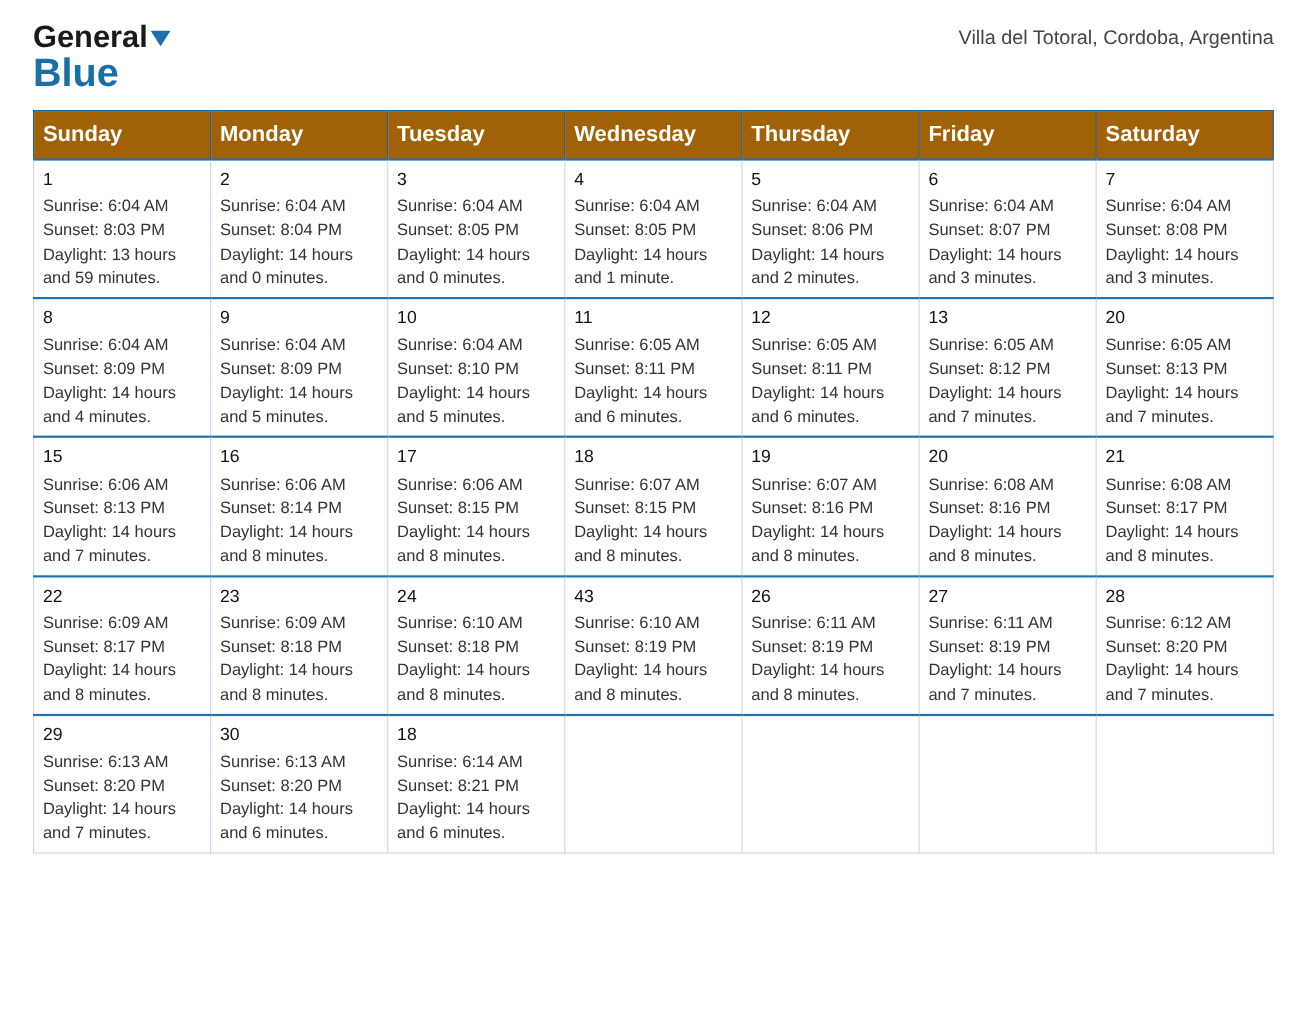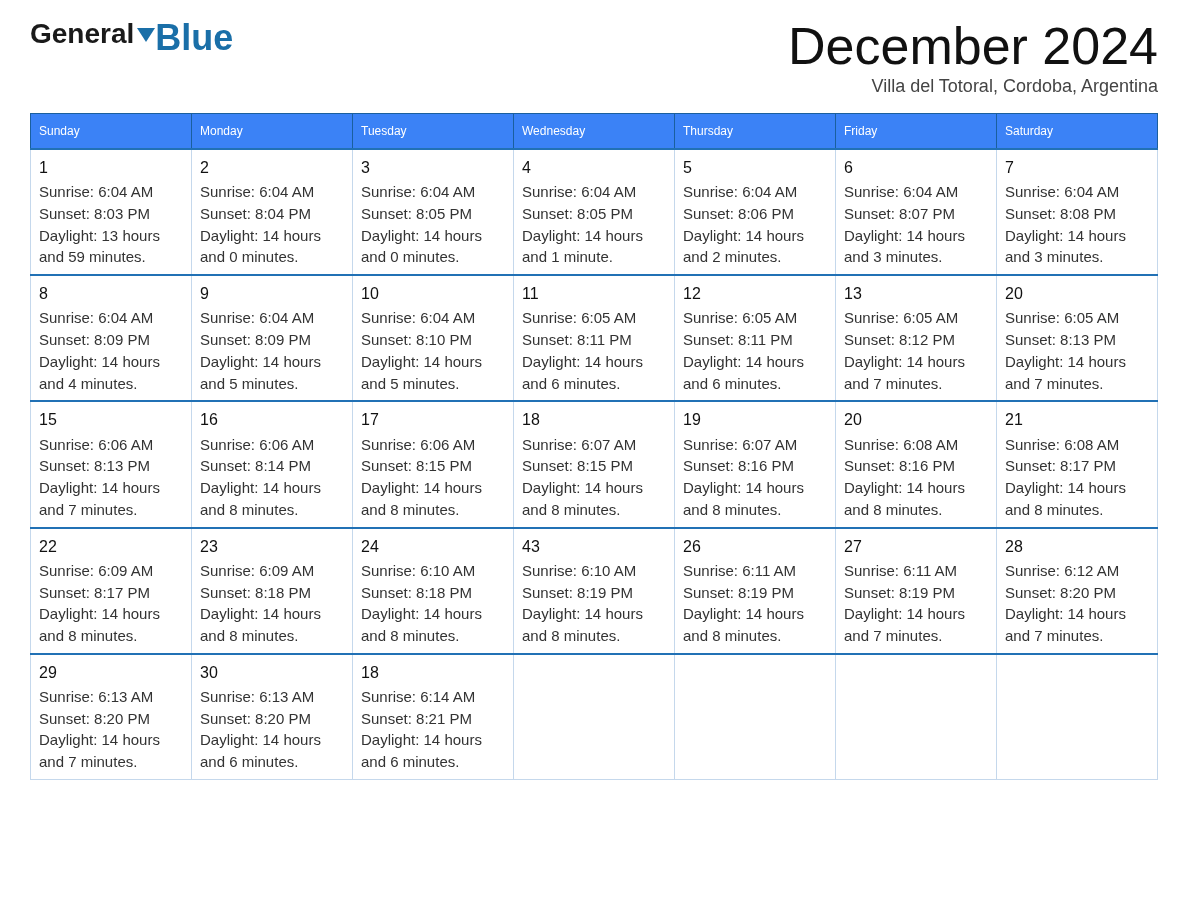--- a/index.html
+++ b/index.html
@@ -12,21 +12,21 @@
       padding: 20px 30px;
     }
     .header {
       display: flex;
       justify-content: space-between;
       align-items: flex-start;
       margin-bottom: 16px;
     }
     .logo {
       display: flex;
-      flex-direction: row;
+      flex-direction: column;
       align-items: flex-start;
     }
     .logo-text {
       font-size: 28px;
       font-weight: bold;
       color: #1a1a1a;
       line-height: 1;
     }
     .logo-text span.general { color: #1a1a1a; }
     .logo-line2 {
@@ -49,24 +49,24 @@
       font-size: 18px;
       color: #444;
       margin-top: 4px;
     }
     .calendar {
       width: 100%;
       border-collapse: collapse;
       border: 1.5px solid #2171b5;
     }
     .calendar th {
-      background-color: #3b82f6;
+      background-color: #a16207;
       color: #fff;
-      font-size: 12px;
-      font-weight: normal;
+      font-size: 20px;
+      font-weight: bold;
       padding: 10px 8px;
       text-align: left;
       border: 1px solid #1a5f9e;
     }
     .calendar td {
       vertical-align: top;
       padding: 6px 8px;
       border: 1px solid #c5d8ec;
       width: calc(100% / 7);
       min-height: 90px;
@@ -95,21 +95,20 @@
 <body>
 
 <div class="header">
   <div class="logo">
     <div class="logo-text">
       <span class="general">General</span><span style="display:inline-block;width:0;height:0;border-left:9px solid transparent;border-right:9px solid transparent;border-top:14px solid #1a6fa8;margin-left:3px;margin-bottom:2px;vertical-align:middle;"></span>
     </div>
     <div class="logo-line2">Blue</div>
   </div>
   <div class="title-section">
-    <div class="month-title">December 2024</div>
     <div class="subtitle">Villa del Totoral, Cordoba, Argentina</div>
   </div>
 </div>
 
 <table class="calendar">
   <thead>
     <tr>
       <th>Sunday</th>
       <th>Monday</th>
       <th>Tuesday</th>

